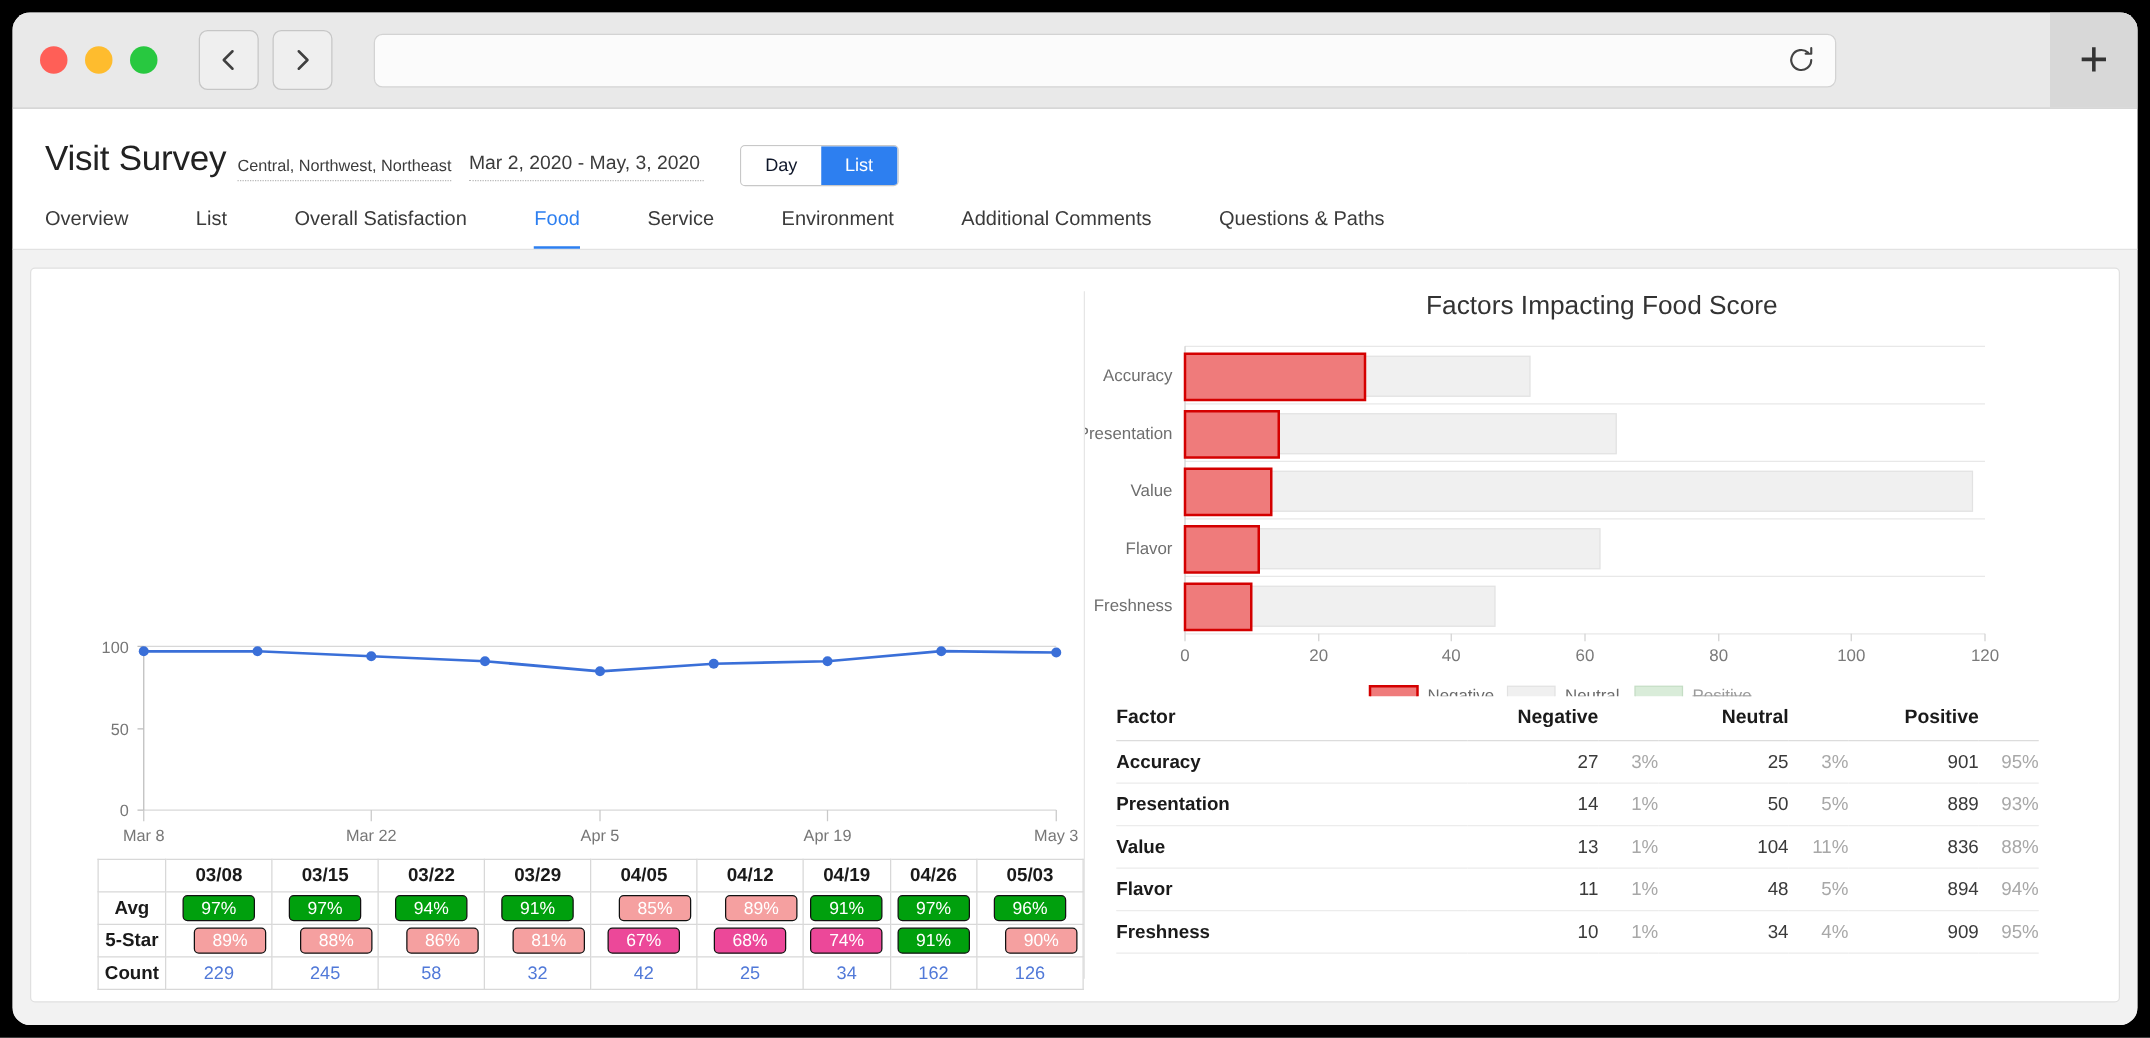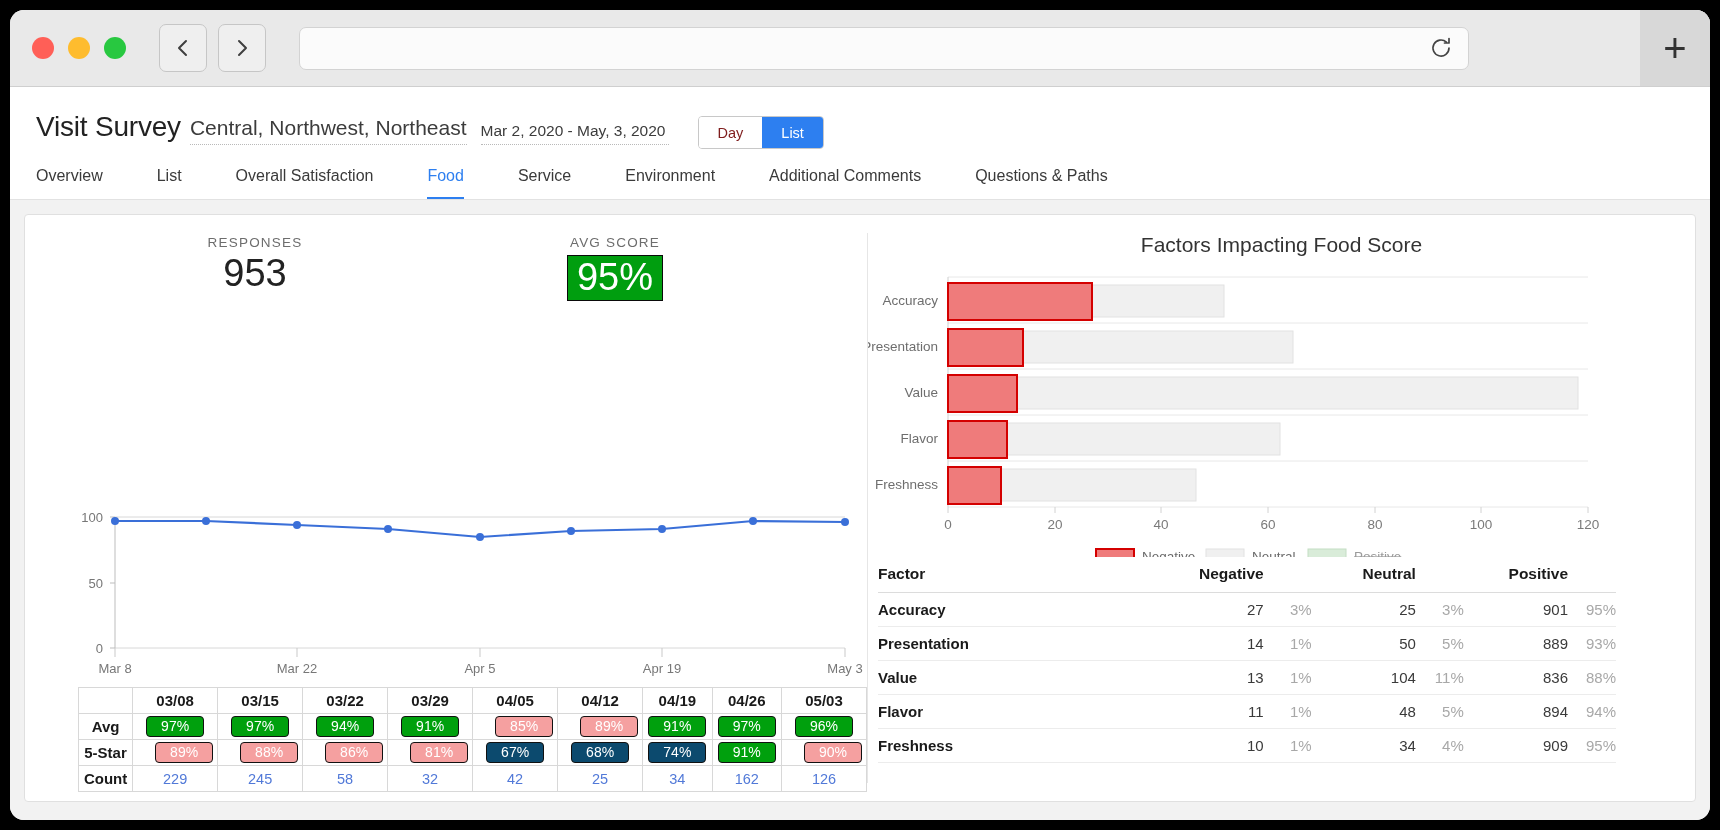--- a/index.html
+++ b/index.html
@@ -84,21 +84,21 @@
   .hdrow {
     display: flex; align-items: center;
     padding: 0 26px;
     height: 48px;
   }
   .app-title {
     font-size: 28px; font-weight: 400; color: #222;
     letter-spacing: -0.2px;
   }
   .filter-chip {
-    font-size: 21px; color: #3c3c3c;
+    font-size: 13px; color: #3c3c3c;
     margin-left: 9px;
     border-bottom: 1px dotted #b9b9b9;
     padding-bottom: 4px;
     align-self: flex-end;
     margin-bottom: 6px;
   }
   .date-chip {
     font-size: 15.5px; color: #3c3c3c;
     margin-left: 14px;
     border-bottom: 1px dotted #b9b9b9;
@@ -110,21 +110,21 @@
   .seg {
     display: flex; margin-left: 29px;
     border: 1px solid #c8c8c8; border-radius: 4px;
     overflow: hidden; height: 33px;
     align-self: flex-end; margin-bottom: 2px;
   }
   .seg div {
     padding: 0 19px;
     display: flex; align-items: center;
     font-size: 14.5px;
-    background: #fff; color: #7f1d1d;
+    background: #fff; color: #0f172a;
   }
   .seg div.active { background: #2d7ff0; color: #fff; }
 
   .tabs {
     display: flex; gap: 18px; padding: 0 26px;
     margin-top: 8px;
   }
   .tab {
     font-size: 16px; color: #3a3a3a;
     padding: 8px 0 12px 0;
@@ -191,33 +191,33 @@
     min-width: 58px;
     border: 1px solid #111;
     border-radius: 4px;
     color: #fff;
     font-size: 14px;
     padding: 2px 0 3px 0;
     line-height: 1;
   }
   .pill.green { background: #00a00d; }
   .pill.lightred { background: #f5a0a0; margin-left: 18px; }
-  .pill.red { background: #0c4a6e; text-align: center; }
+  .pill.red { background: #ec4899; text-align: center; }
   .cnt { color: #5179d8; font-size: 14.5px; }
 
   
   .bartitle {
     text-align: center; font-size: 21px; color: #333;
     font-weight: 400; margin-top: 8px;
   }
   .barchart { position: absolute; left: 0; top: 42px; width: 100%; height: 300px; }
 
   
   .facttable {
-    position: absolute; left: 10px; top: 344px;
+    position: absolute; left: 25px; top: 344px;
     width: 738px;
     border-collapse: collapse;
     font-size: 15px;
   }
   .facttable th {
     text-align: left; font-weight: bold; color: #1a1a1a;
     font-size: 15.5px; padding: 6px 0 9px 0;
     border-bottom: 1px solid #dcdcdc;
   }
   .facttable td {
@@ -287,30 +287,20 @@
       <div class="tab">Additional Comments</div>
       <div class="tab">Questions &amp; Paths</div>
     </div>
   </div>
 
   <div class="page">
     <div class="card">
 
       <div class="left-pane">
 
-        <div class="kpis">
-          <div class="kpi" style="left:160px; top:10px; width:140px;">
-            <div class="lbl">RESPONSES</div>
-            <div class="val">953</div>
-          </div>
-          <div class="kpi" style="left:520px; top:10px; width:140px;">
-            <div class="lbl">AVG SCORE</div>
-            <div class="val badge">95%</div>
-          </div>
-        </div>
 
         <div class="linechart">
           <svg width="842" height="480" viewBox="0 0 842 480">
 
             <line x1="90" y1="206" x2="820" y2="206" stroke="#d8d8d8" stroke-width="1"></line>
             <line x1="90" y1="337" x2="820" y2="337" stroke="#d8d8d8" stroke-width="1"></line>
             <line x1="90" y1="206" x2="90" y2="337" stroke="#bdbdbd" stroke-width="1"></line>
 
             <line x1="85" y1="206" x2="90" y2="206" stroke="#bdbdbd"></line>
             <line x1="85" y1="272" x2="90" y2="272" stroke="#bdbdbd"></line>

